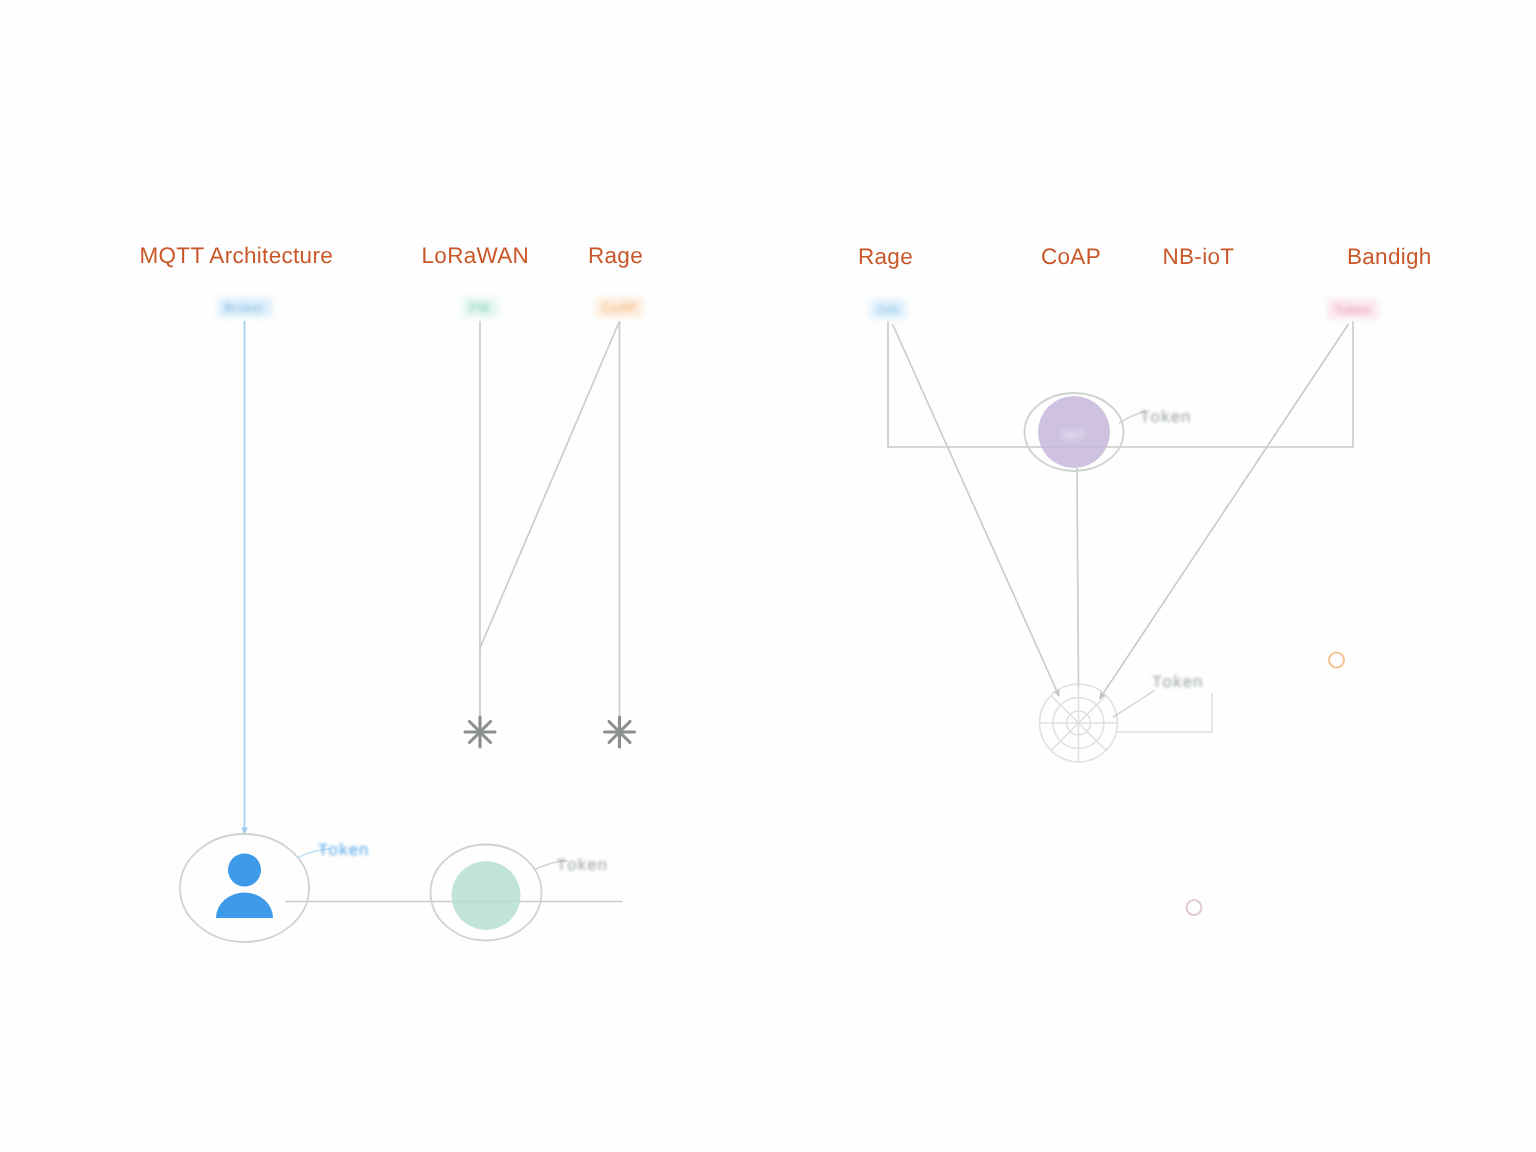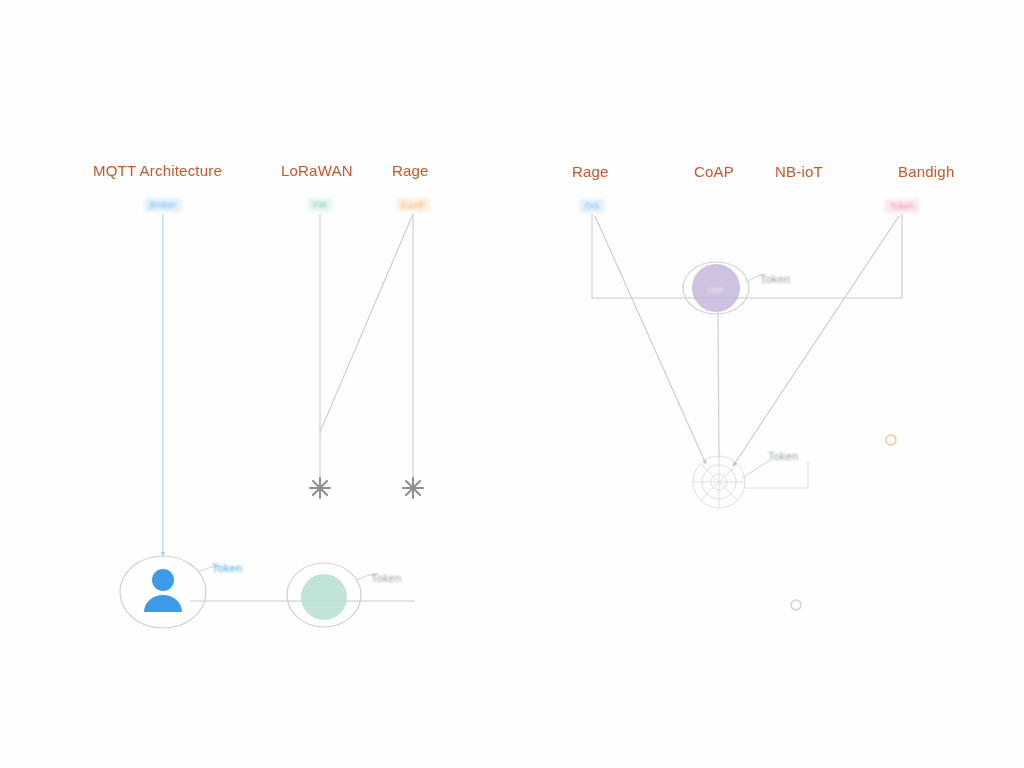--- a/index.html
+++ b/index.html
@@ -55,21 +55,21 @@
   }
   .inner-node-text {
     position: absolute;
     font-size: 8px;
     color: #ffffff;
     white-space: nowrap;
     transform: translate(-50%, -50%);
     opacity: 0.75;
   }
   .blur-soft { filter: blur(0.45px); }
-  .blur-more { filter: blur(0.9px); }
+  .blur-more { filter: blur(0.9px); font-family: Liberation Mono, monospace; }
   .blur-heavy { filter: blur(1.6px); }
 </style>
 </head>
 <body>
 
 <div id="canvas-root">
 
   <svg class="diagram-layer blur-soft" viewBox="0 0 1024 768">
     <defs>
       <marker id="arrow-blue" viewBox="0 0 10 10" refX="8" refY="5" markerWidth="5" markerHeight="5" orient="auto-start-reverse">

